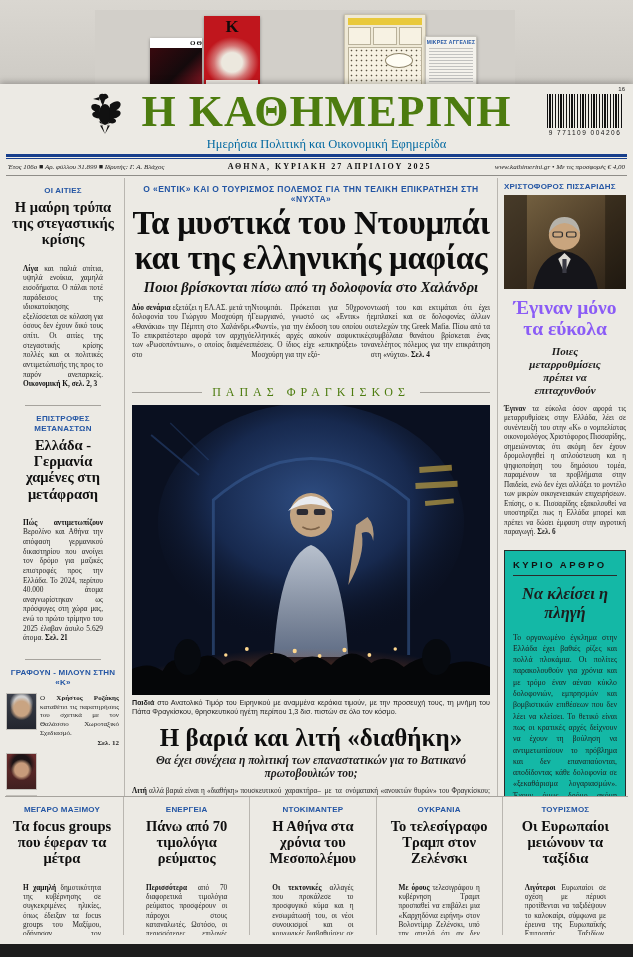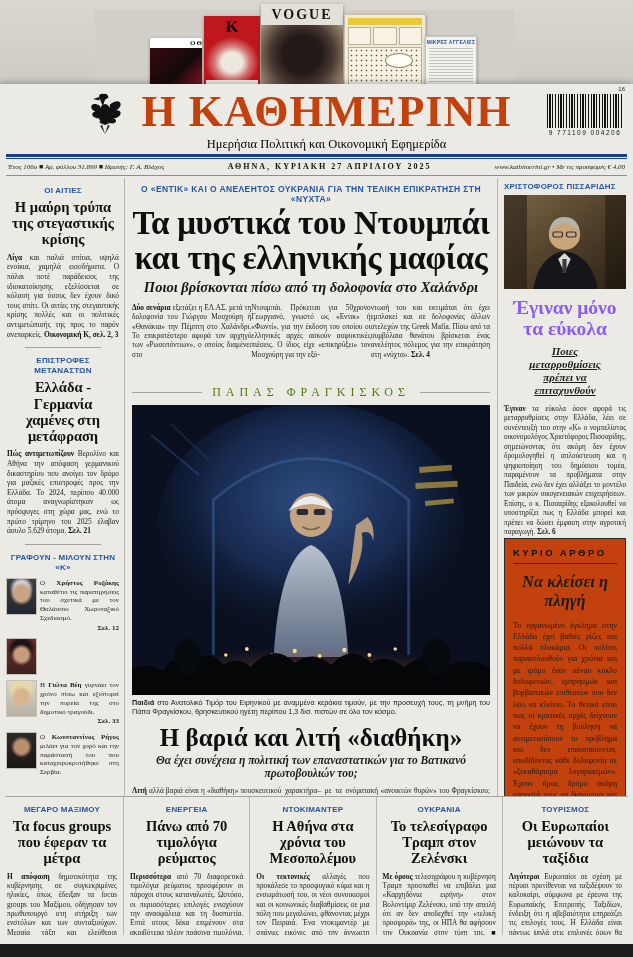--- a/index.html
+++ b/index.html
@@ -35,22 +35,22 @@
        background:repeating-linear-gradient(#c2c2c0 0 1px,transparent 1px 3px),
                   linear-gradient(90deg,transparent 0 31%, #f4f2ec 31% 34%, transparent 34% 64%, #f4f2ec 64% 67%, transparent 67%);}
   
   .paper{position:absolute;left:0;top:84px;width:633px;height:860px;background:#eceae4;
          box-shadow:0 -2px 6px rgba(0,0,0,.25);}
   .bottom-edge{position:absolute;left:0;top:944px;width:633px;height:13px;background:#1d1d1d;}
   
   .masthead{position:relative;height:70px;}
   .eagle{position:absolute;left:84px;top:6px;}
   .paper-title{text-align:center;font:700 44px/48px "Liberation Serif","DejaVu Serif",serif;
-               letter-spacing:1px;color:#c2410c;padding:4px 90px 0 110px;white-space:nowrap;}
-  .paper-sub{text-align:center;font:400 12.5px/14px "Liberation Serif",serif;color:#000000;margin-top:1px;padding-left:20px;}
+               letter-spacing:1px;color:#4d7c0f;padding:4px 90px 0 110px;white-space:nowrap;}
+  .paper-sub{text-align:center;font:400 12.5px/14px "Liberation Serif",serif;color:#0369a1;margin-top:1px;padding-left:20px;}
   .barcode{position:absolute;right:8px;top:4px;width:80px;height:56px;}
   .barcode .num16{position:absolute;right:0;top:-2px;font:400 6px "Liberation Sans",sans-serif;color:#222;}
   .bars{position:absolute;left:2px;top:6px;right:2px;height:34px;background:
         repeating-linear-gradient(90deg,#111 0 1px,transparent 1px 2px,#111 2px 4px,transparent 4px 5px,
         #111 5px 6px,transparent 6px 8px,#111 8px 9px,transparent 9px 11px);}
   .barcode .digits{position:absolute;left:0;right:0;top:41px;font:400 6.5px "Liberation Sans",sans-serif;
         letter-spacing:1.5px;text-align:center;color:#111;}
   
   .rule-navy{margin:0 6px;border-top:3px solid #173f8c;}
   .rule-navy2{margin:1px 6px 0;border-top:1px solid #173f8c;}
@@ -60,21 +60,21 @@
   .dl-center{font:700 8px "Liberation Serif",serif;letter-spacing:2px;color:#111;}
   
   .main{display:flex;margin:2px 5px 0;height:618px;overflow:hidden;}
   .col-left{width:112px;flex:none;padding:0 5px 0 2px;border-right:1px solid #b9b6b0;}
   .col-center{flex:1;padding:0 7px;min-width:0;}
   .col-right{width:122px;flex:none;padding:0 2px 0 6px;border-left:1px solid #b9b6b0;}
   .kicker{font:700 8px/10px "Liberation Sans","DejaVu Sans",sans-serif;color:#2456a4;
           text-align:center;letter-spacing:.2px;margin:8px 0 3px;}
   .kicker.left-align{text-align:left;margin:4px 0 3px;}
   .lc-title{font:600 14.5px/1.12 "Liberation Serif",serif;text-align:center;margin:2px 2px 5px;color:#101010;}
-  .body{font:7.4px/1.3 "Liberation Serif",serif;text-align:justify;color:#222;margin:0;}
+  .body{font:7.4px/1.3 "Liberation Serif",serif;text-align:justify;color:#222;margin:16px;}
   .body b{font-weight:700;color:#111;}
   .divider{width:68%;margin:8px auto;border-top:1px solid #a6a39d;}
   
   .contrib-item{display:flex;gap:4px;margin:6px 0 7px;}
   .thumb{width:29px;height:35px;flex:none;box-shadow:0 0 0 1px #c3c0ba;}
   .t-rozakis{background:radial-gradient(circle at 50% 42%,#c9a482 0 30%,transparent 46%),
              radial-gradient(circle at 50% 26%,#cfcfcf 0 24%,transparent 40%),linear-gradient(#3a3f4a,#23262e);}
   .t-michailidou{background:radial-gradient(circle at 50% 45%,#c79b7b 0 28%,transparent 44%),
              radial-gradient(circle at 50% 28%,#1c1416 0 30%,transparent 48%),linear-gradient(#6b2c2c,#402020);}
   .t-vei{background:radial-gradient(circle at 50% 45%,#d9b491 0 28%,transparent 46%),
@@ -97,23 +97,23 @@
               font:400 12px "Liberation Serif",serif;letter-spacing:5px;}
   .sect-label::before,.sect-label::after{content:"";flex:1;border-top:1px solid #a6a39d;}
   .photo{width:100%;height:290px;display:block;background:#0a1020;}
   .caption{font:7.2px/1.3 "Liberation Sans","DejaVu Sans",sans-serif;text-align:justify;color:#222;margin:3px 0 0;}
   .caption b{font-weight:700;}
   .head2{font:600 25px/1.05 "Liberation Serif",serif;text-align:center;margin:8px 0 3px;color:#0e0e0e;}
   .sub2{font:italic 600 11.5px/1.15 "Liberation Serif",serif;text-align:center;margin:2px 0 6px;}
   
   .rc-photo{width:100%;height:94px;display:block;}
   .rc-title{font:600 19.5px/1.1 "Liberation Serif",serif;text-align:center;margin:8px 0 5px;color:#8b5cf6;}
-  .rc-sub{font:italic 600 11px/1.2 "Liberation Serif",serif;text-align:center;margin:0 14px 7px;text-decoration:underline;}
+  .rc-sub{font:italic 600 11px/1.2 "Liberation Serif",serif;text-align:center;margin:0 14px 7px;}
   .rc-body{font:7.2px/1.32 "Liberation Serif",serif;text-align:justify;color:#222;margin:0;}
-  .kyrio{border:1.5px solid #2b2b2b;padding:8px 8px 10px;background:#c2410c;}
+  .kyrio{border:1.5px solid #2b2b2b;margin-top:12px;padding:8px 8px 10px;background:#14b8a6;}
   .kyrio-head{font:700 9.5px "Liberation Sans",sans-serif;letter-spacing:2.5px;color:#111;
               border-bottom:1.5px solid #2b2b2b;padding-bottom:5px;margin-bottom:9px;}
   .kyrio-title{font:italic 600 16.5px/1.15 "Liberation Serif",serif;text-align:center;margin:2px 0 9px;}
   .kyrio-body{font:7.8px/1.45 "Liberation Serif",serif;text-align:justify;color:#1e1e1e;margin:0;}
   
   .bottom-row{display:flex;margin:0 5px;border-top:1px solid #a6a39d;height:138px;overflow:hidden;}
   .br-cell{flex:1;padding:0 6px;}
   .br-cell + .br-cell{border-left:1px solid #b9b6b0;}
   .br-cell:first-child{flex:none;width:110px;padding-left:2px;}
   .br-title{font:600 14.5px/1.12 "Liberation Serif",serif;text-align:center;margin:2px 0 5px;min-height:47px;color:#0f0f0f;}
@@ -126,24 +126,20 @@
   <div class="top-strip">
     <div class="strip-band"></div>
     <div class="cover cover-othoni">
       <div class="mast">ΟΘΟΝΗ</div>
       <div class="img"></div>
     </div>
     <div class="cover cover-k">
       <div class="kletter">K</div>
       <div class="statue"></div>
       <div class="foot"></div>
-    </div>
-    <div class="cover cover-vogue">
-      <div class="mast">VOGUE</div>
-      <div class="img"></div>
     </div>
     <div class="cover cover-comic">
       <div class="yellow"></div>
       <div class="panels">
           <div></div>
           <div></div>
           <div></div>
         </div>
       <div class="big">
           <div class="bubble"></div>
@@ -219,21 +215,21 @@
           </div>
           <div class="contrib-item">
             <div class="thumb t-rigos"></div>
             <p class="contrib-text"><span>Ο </span><b>Κωνσταντίνος Ρήγος</b> <span>μιλάει για τον χορό και την παράστασή του που καταχειροκροτήθηκε στη Σερβία.</span></p>
           </div>
         </div>
 
       </div>
 
       <div class="col-center">
-        <div class="lead-kicker">Ο «ΕΝΤΙΚ» ΚΑΙ Ο ΑΝΕΛΕΗΤΟΣ ΟΥΚΡΑΝΙΑ ΓΙΑ ΤΗΝ ΤΕΛΙΚΗ ΕΠΙΚΡΑΤΗΣΗ ΣΤΗ «ΝΥΧΤΑ»</div>
+        <div class="lead-kicker">Ο «ΕΝΤΙΚ» ΚΑΙ Ο ΤΟΥΡΙΣΜΟΣ ΠΟΛΕΜΟΣ ΓΙΑ ΤΗΝ ΤΕΛΙΚΗ ΕΠΙΚΡΑΤΗΣΗ ΣΤΗ «ΝΥΧΤΑ»</div>
         <h1 class="main-head">Τα μυστικά του Ντουμπάι και της ελληνικής μαφίας</h1>
         <div class="main-sub">Ποιοι βρίσκονται πίσω από τη δολοφονία στο Χαλάνδρι</div>
         <div class="cols3">
           <p class="body sm"><b>Δύο σενάρια</b> <span>εξετάζει η ΕΛ.ΑΣ. μετά τη δολοφονία του Γιώργου Μοσχούρη ή «Θανάκια» την Πέμπτη στο Χαλάνδρι. Το επικρατέστερο αφορά τον αρχηγό των «Ρωσοπόντιων», ο οποίος διαμένει στο</span></p>
           <p class="body sm">Ντουμπάι. Πρόκειται για 50χρονο Γεωργιανό, γνωστό ως «Εντικ» ή «Φωντί», για την έκδοση του οποίου οι ελληνικές αρχές ασκούν ασφυκτικές πιέσεις. Ο ίδιος είχε «επικηρύξει» τον Μοσχούρη για την εξό-</p>
           <p class="body sm"><span>ντωσή του και εκτιμάται ότι έχει εμπλακεί και σε δολοφονίες άλλων στελεχών της Greek Mafia. Πίσω από τα συμβόλαια θανάτου βρίσκεται ένας ανελέητος πόλεμος για την επικράτηση στη «νύχτα».</span> <b>Σελ. 4</b></p>
         </div>
 
         <div class="sect-label">ΠΑΠΑΣ ΦΡΑΓΚΙΣΚΟΣ</div>
 
@@ -329,21 +325,21 @@
           <div class="kyrio-title">Να κλείσει η πληγή</div>
           <p class="kyrio-body">Το οργανωμένο έγκλημα στην Ελλάδα έχει βαθιές ρίζες και πολλά πλοκάμια. Οι πολίτες παρακολουθούν για χρόνια και με τρόμο έναν αέναο κύκλο δολοφονιών, εμπρησμών και βομβιστικών επιθέσεων που δεν λέει να κλείσει. Το θετικό είναι πως οι κρατικές αρχές δείχνουν να έχουν τη βούληση να αντιμετωπίσουν το πρόβλημα και δεν επαναπαύονται, αποδίδοντας κάθε δολοφονία σε «ξεκαθάρισμα λογαριασμών». Έχουν όμως δρόμο ακόμη μπροστά τους να διανύσουν και θα απαιτηθεί η συνεργασία αστυνομικών, δικαστικών και φορολογικών αρχών προκειμένου να μπει ένα τέρμα στο φαινόμενο αυτό. Γιατί, προφανώς, εκτός από το αίμα ρέει και πολύ μαύρο χρήμα στα κανάλια του οργανωμένου εγκλήματος.</p>
         </div>
       </div>
     </div>
 
     <div class="bottom-row">
       <div class="br-cell">
         <div class="kicker">ΜΕΓΑΡΟ ΜΑΞΙΜΟΥ</div>
         <h3 class="br-title">Τα focus groups που έφεραν τα μέτρα</h3>
-        <p class="body sm"><b>Η απόφαση</b> <span>δημοτικότητα της κυβέρνησης σε συγκεκριμένες ηλικίες, όπως έδειξαν τα focus groups του Μαξίμου, οδήγησαν τον πρωθυπουργό στη στήριξη των ενστόλων και των συνταξιούχων. Μεσαία τάξη και ελεύθεροι επαγγελματίες αναμένεται να ενισχυθούν με το πακέτο της ΔΕΘ.</span> </p>
+        <p class="body sm"><b>Η χαμηλή</b> <span>δημοτικότητα της κυβέρνησης σε συγκεκριμένες ηλικίες, όπως έδειξαν τα focus groups του Μαξίμου, οδήγησαν τον πρωθυπουργό στη στήριξη των ενστόλων και των συνταξιούχων. Μεσαία τάξη και ελεύθεροι επαγγελματίες αναμένεται να ενισχυθούν με το πακέτο της ΔΕΘ.</span> </p>
       </div>
       <div class="br-cell">
         <div class="kicker">ΕΝΕΡΓΕΙΑ</div>
         <h3 class="br-title">Πάνω από 70 τιμολόγια ρεύματος</h3>
         <p class="body sm"><b>Περισσότερα</b> <span>από 70 διαφορετικά τιμολόγια ρεύματος προσφέρουν οι πάροχοι στους καταναλωτές. Ωστόσο, οι περισσότερες επιλογές ενισχύουν την ανασφάλεια και τη δυσπιστία. Επτά στους δέκα επιμένουν στα ακριβότερα πλέον πράσινα τιμολόγια, όπου η σύγκριση είναι εύκολη.</span> </p>
       </div>
       <div class="br-cell">
         <div class="kicker">ΝΤΟΚΙΜΑΝΤΕΡ</div>
         <h3 class="br-title">Η Αθήνα στα χρόνια του Μεσοπολέμου</h3>
         <p class="body sm"><b>Οι τεκτονικές</b> <span>αλλαγές που προκάλεσε το προσφυγικό κύμα και η ενσωμάτωσή του, οι νέοι συνοικισμοί και οι κοινωνικές διαβαθμίσεις σε μια πόλη που μεγαλώνει, φθάνοντας μέχρι τον Πειραιά. Ένα ντοκιμαντέρ με σπάνιες εικόνες από την άγνωστη Αθήνα του Μεσοπολέμου.</span> </p>

